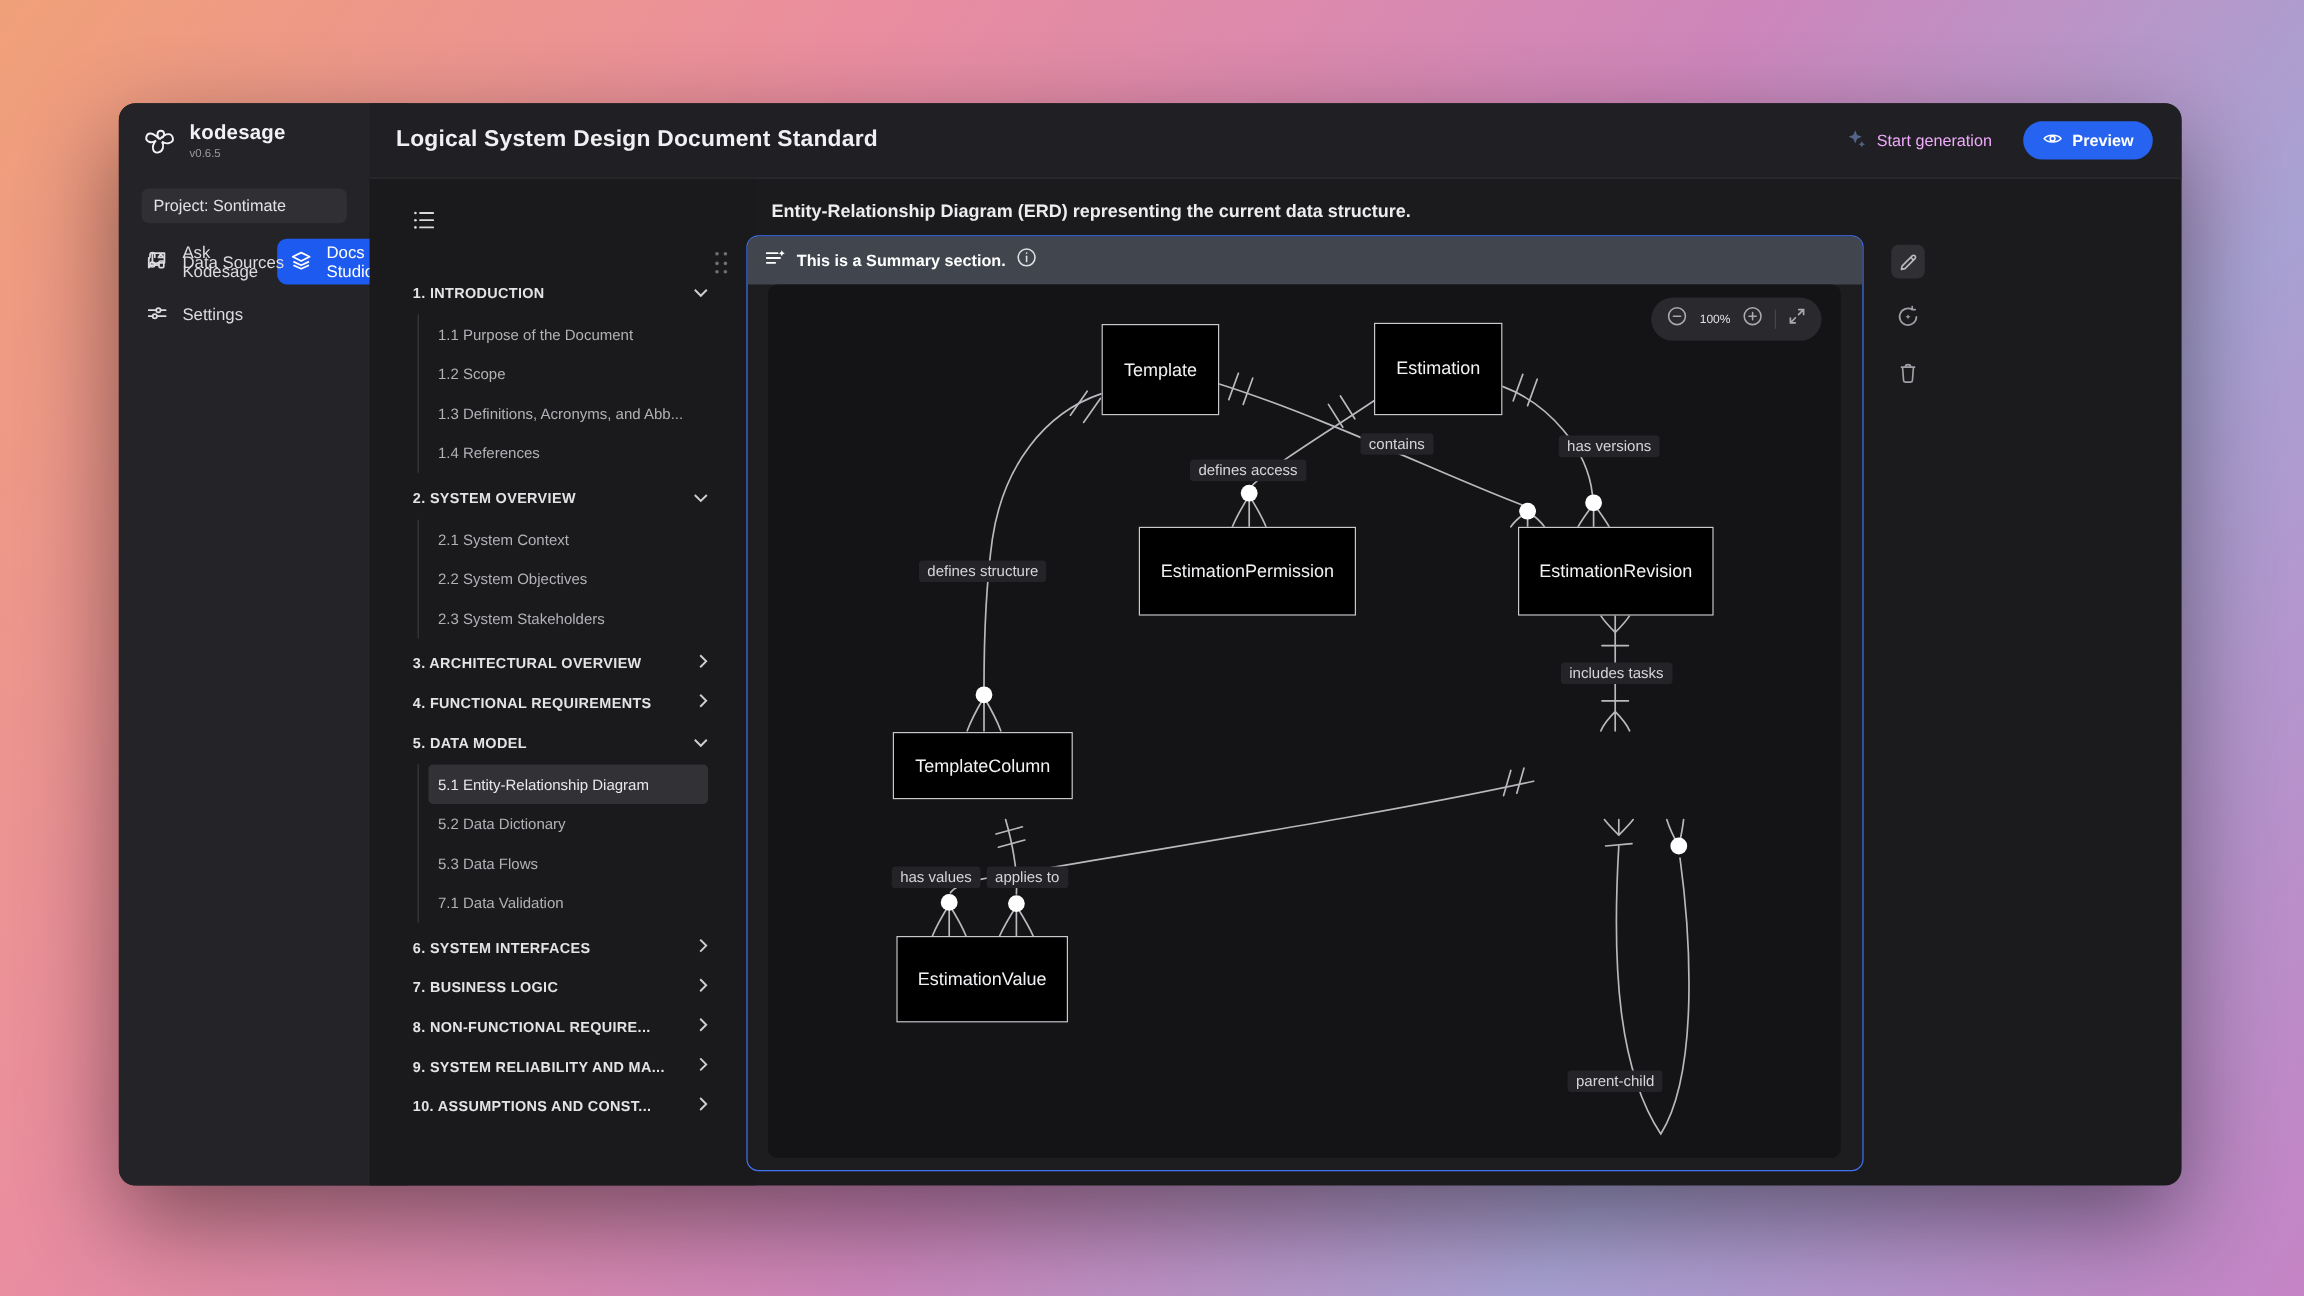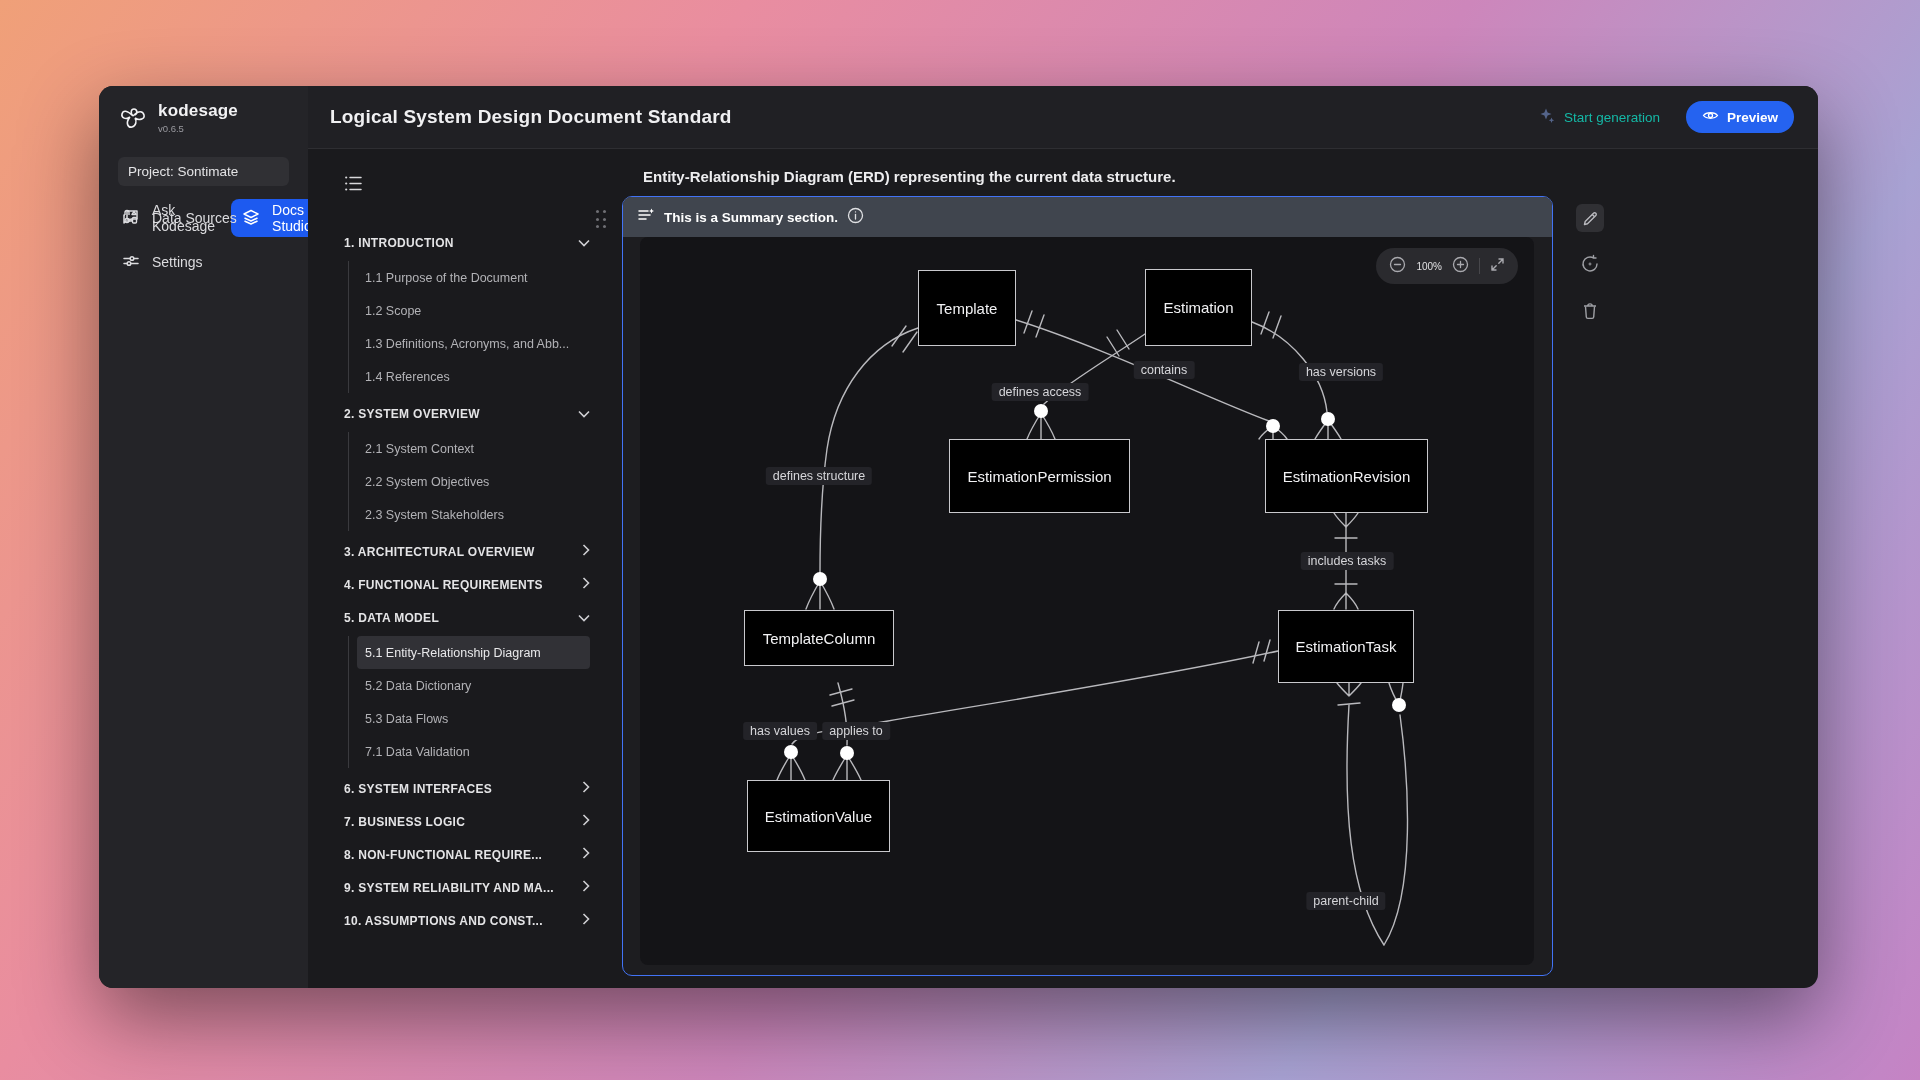--- a/index.html
+++ b/index.html
@@ -18,21 +18,21 @@
   .project-pill{position:absolute;left:19px;top:71px;width:171px;height:29px;background:#303034;border-radius:6px;display:flex;align-items:center;padding:0 10px;font-size:13.5px;color:#e3e3e5;}
   .nav{position:absolute;left:12px;top:113px;width:185px;display:flex;gap:6px;}
   .nav-item{height:38px;border-radius:8px;display:flex;align-items:center;gap:11px;padding:0 10px;font-size:14px;color:#dcdcdf;cursor:pointer;}
   .nav-item.active{background:#1d5af0;color:#ffffff;}
   .nav-item svg{flex:0 0 auto;}
   .nav-foot{position:absolute;left:12px;bottom:14px;width:185px;display:flex;flex-direction:column;gap:6px;}
   
   .topbar{position:absolute;left:209px;top:0;right:0;height:63px;background:#202024;border-bottom:1px solid #2e2e32;display:flex;align-items:center;}
   .doc-title{margin-left:22px;font-size:19px;font-weight:bold;color:#f0f0f2;letter-spacing:.2px;}
   .topbar-right{margin-left:auto;margin-right:24px;display:flex;align-items:center;gap:26px;}
-  .start-gen{display:flex;align-items:center;gap:8px;font-size:13.5px;color:#14b8a6;cursor:default;}
+  .start-gen{display:flex;align-items:center;gap:8px;font-size:13.5px;color:#f0abfc;cursor:default;}
   .preview-btn{display:flex;align-items:center;gap:8px;background:#2563f0;color:#fff;font-size:13.5px;font-weight:bold;height:32px;padding:0 16px;border-radius:17px;border:none;cursor:pointer;}
   
   .toc{position:absolute;left:209px;top:63px;width:322px;bottom:0;background:#1a1a1d;padding:26px 40px 0 36px;}
   .toc-icon{margin-bottom:30px;}
   .toc-sec{display:flex;align-items:center;justify-content:space-between;height:33px;font-size:12px;font-weight:bold;letter-spacing:.3px;color:#e4e4e6;cursor:pointer;}
   .toc-sub{border-left:1px solid #3a3a3e;margin:2px 0 4px 4px;padding-left:8px;text-align:center;}
   .toc-sub-item{height:33px;display:flex;align-items:center;font-size:12.5px;color:#b2b2b6;padding:0 8px;border-radius:4px;cursor:pointer;white-space:nowrap;}
   .toc-sub-item.selected{background:#313136;color:#e9e9eb;}
   .chev{color:#cfcfd3;}
   
@@ -325,21 +325,20 @@
           <circle cx="207" cy="516" r="7"></circle>
           <circle cx="759" cy="468" r="7"></circle>
         </g>
       </svg>
 
       <div class="entity" style="left:278px;top:33px;width:98px;height:76px;">Template</div>
       <div class="entity" style="left:505px;top:32px;width:107px;height:77px;">Estimation</div>
       <div class="entity" style="left:309px;top:202px;width:181px;height:74px;">EstimationPermission</div>
       <div class="entity" style="left:625px;top:202px;width:163px;height:74px;">EstimationRevision</div>
       <div class="entity" style="left:104px;top:373px;width:150px;height:56px;">TemplateColumn</div>
-      <div class="entity" style="left:638px;top:373px;width:136px;height:73px;">EstimationTask</div>
       <div class="entity" style="left:107px;top:543px;width:143px;height:72px;">EstimationValue</div>
 
       <div class="rel-label" style="left:179px;top:239px;">defines structure</div>
       <div class="rel-label" style="left:524px;top:133px;">contains</div>
       <div class="rel-label" style="left:400px;top:155px;">defines access</div>
       <div class="rel-label" style="left:701px;top:135px;">has versions</div>
       <div class="rel-label" style="left:707px;top:324px;">includes tasks</div>
       <div class="rel-label" style="left:140px;top:494px;">has values</div>
       <div class="rel-label" style="left:216px;top:494px;">applies to</div>
       <div class="rel-label" style="left:706px;top:664px;">parent-child</div>

